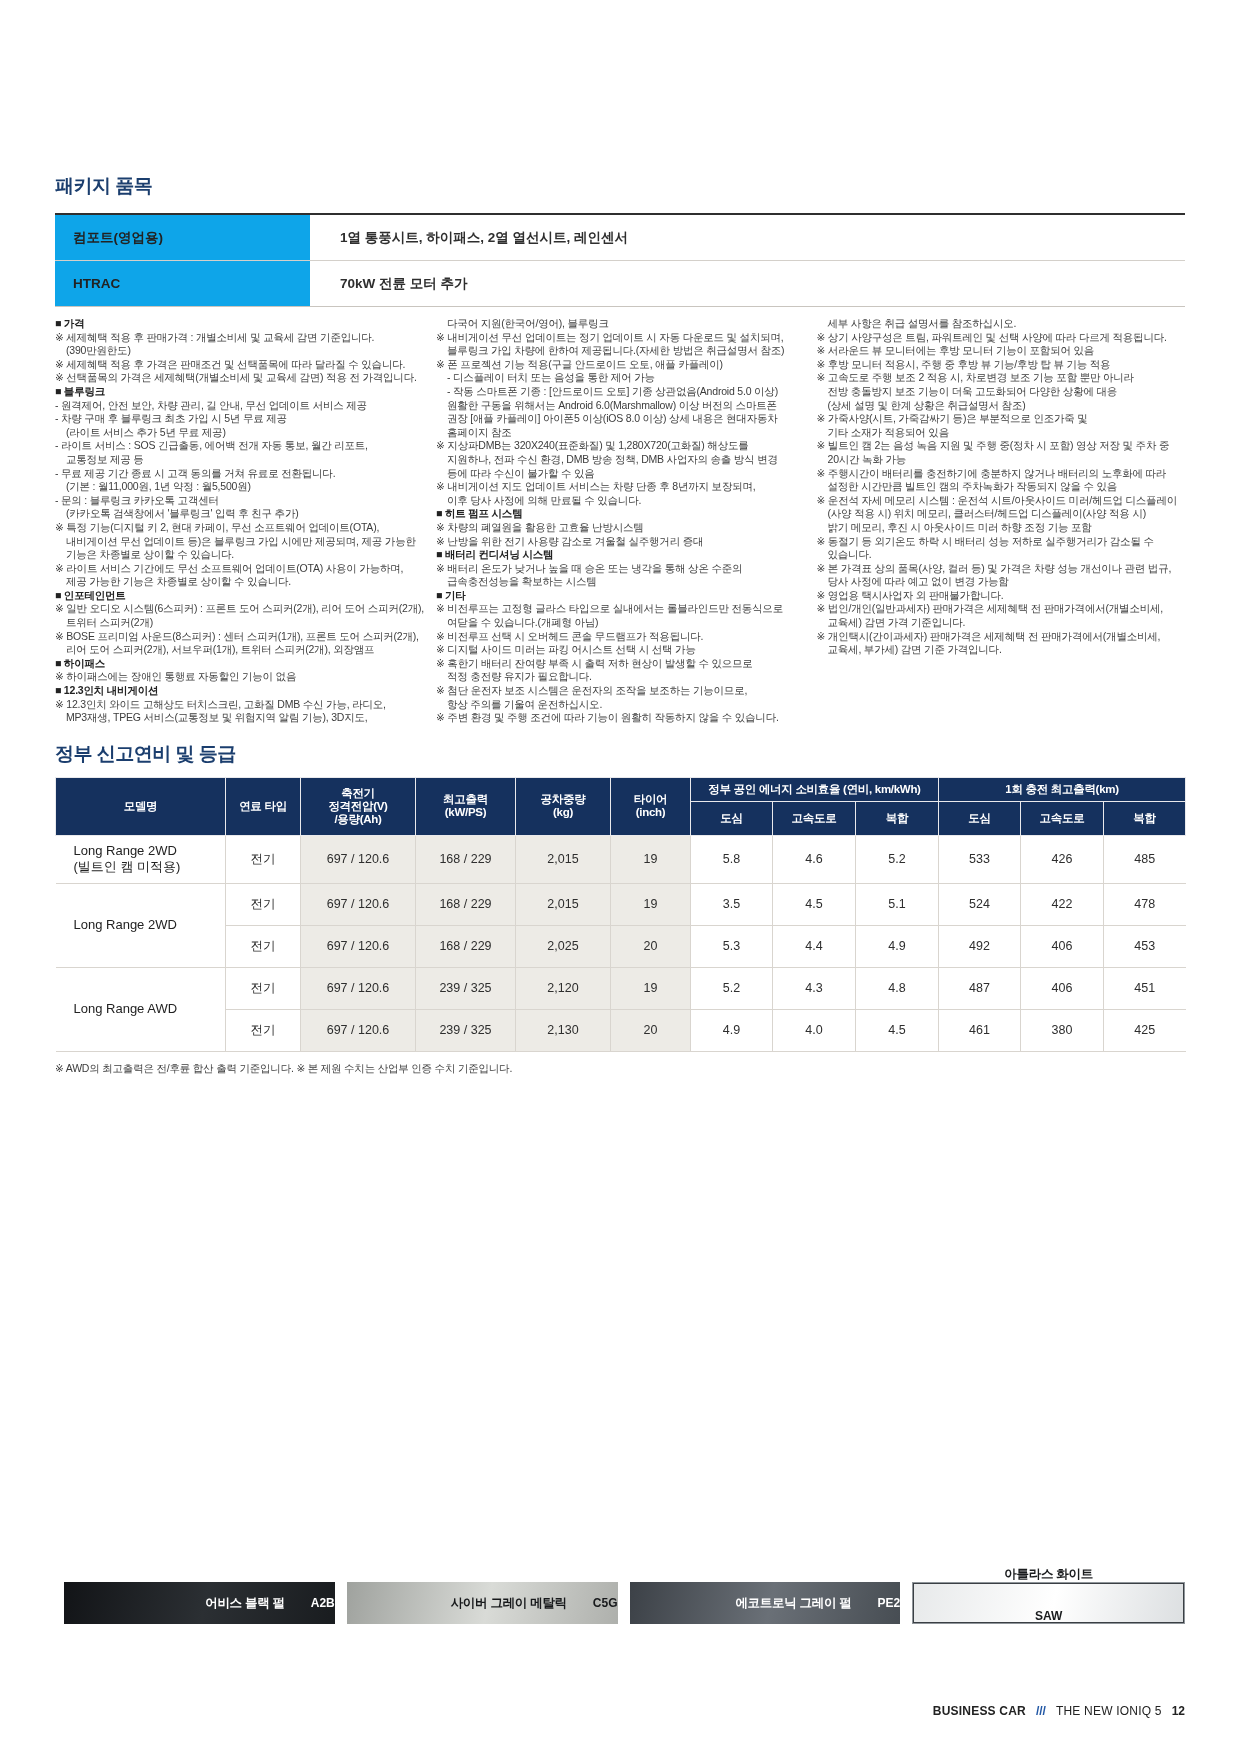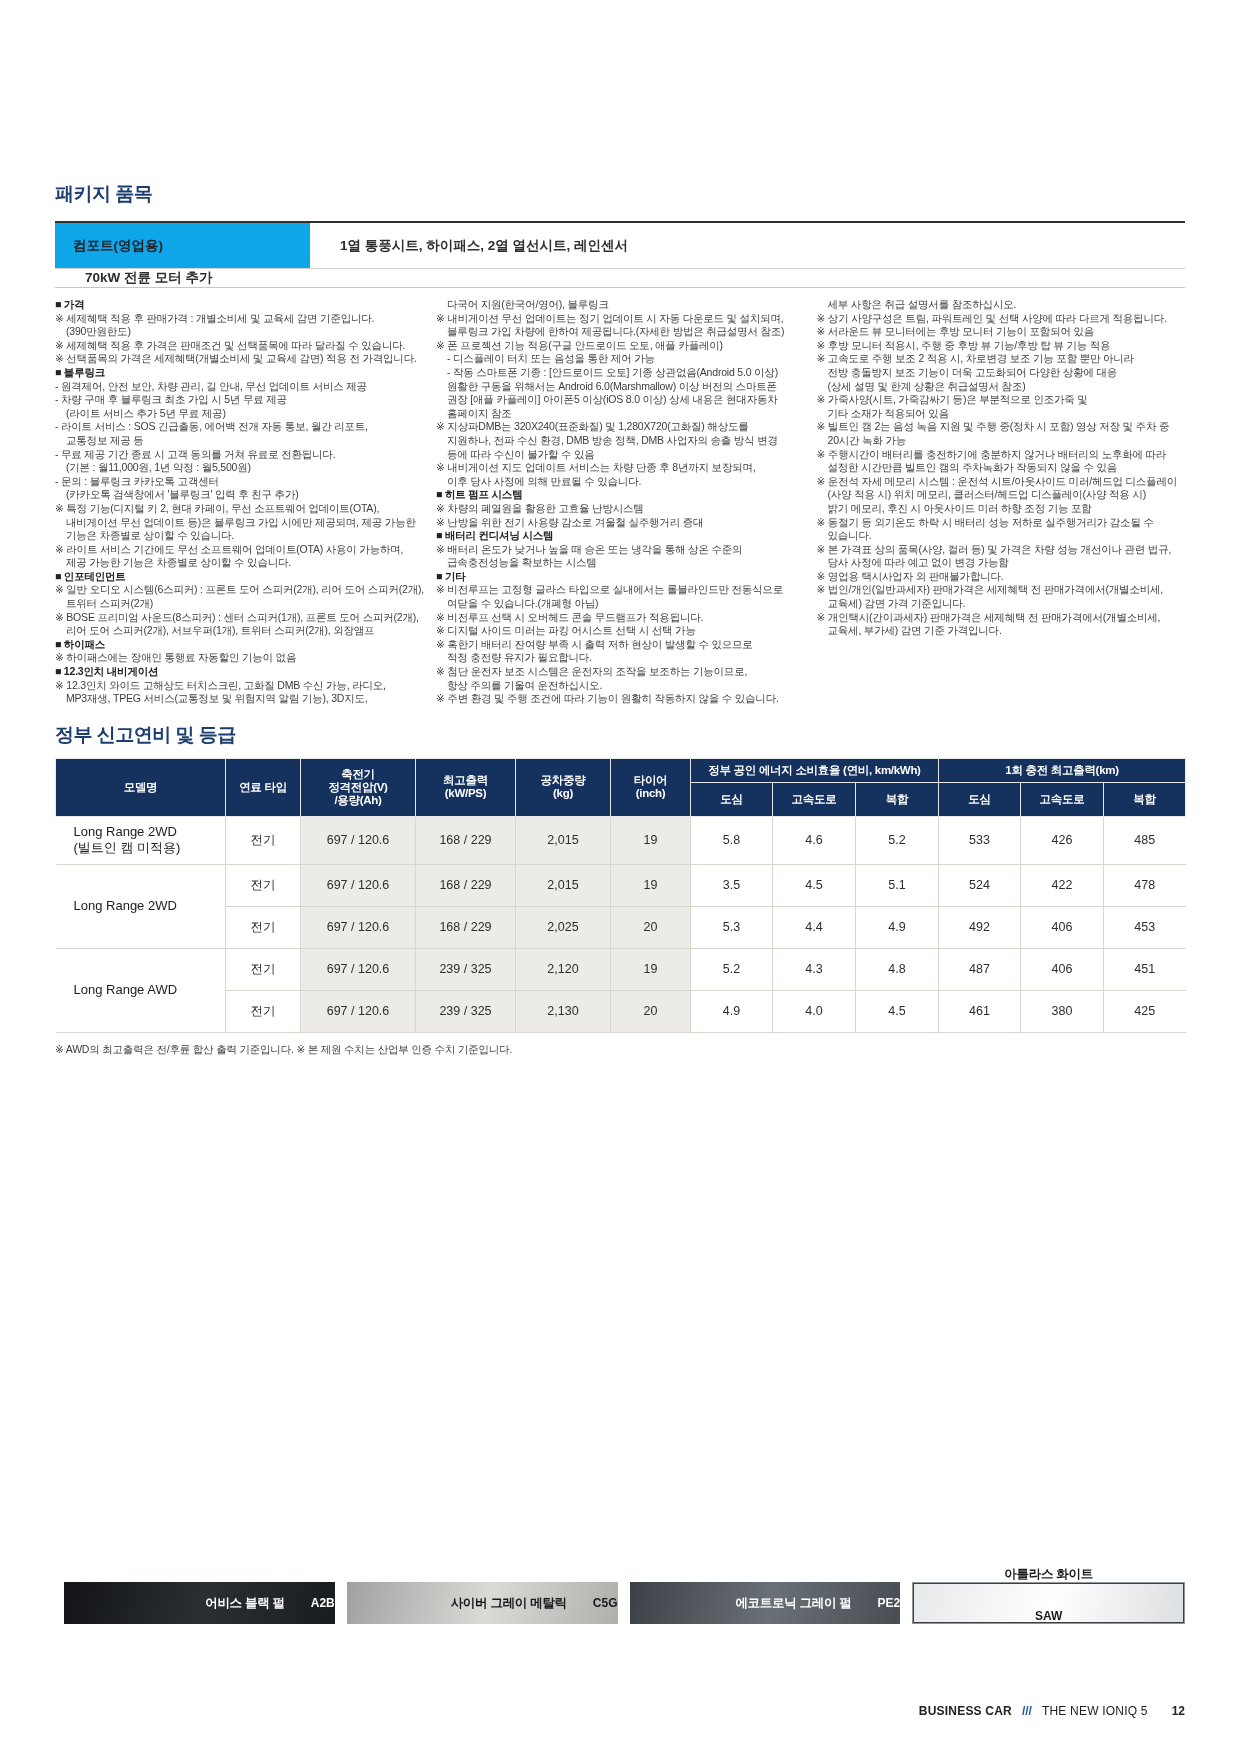--- a/index.html
+++ b/index.html
@@ -1,18 +1,18 @@
 <!DOCTYPE html>
 <html><head>
 <meta charset="utf-8">
 <style>
   * { margin:0; padding:0; box-sizing:border-box; }
   html,body { background:#ffffff; }
   body { font-family:"Liberation Sans","DejaVu Sans",sans-serif; color:#3b3b3b; }
-  .page { position:relative; width:1240px; height:1754px; background:#fff; overflow:hidden; padding:16px 55px; }
+  .page { position:relative; width:1240px; height:1754px; background:#fff; overflow:hidden; padding:8px 55px; }
 
   .section-title { font-size:19px; font-weight:700; color:#1b3e6e; letter-spacing:-0.5px; }
   .pkg-title { margin-top:165px; }
 
   
   .pkg-table { margin-top:14px; border-top:2px solid #2f2f2f; border-bottom:1px solid #c9c5bf; }
   .pkg-row { display:flex; align-items:stretch; }
   .pkg-row + .pkg-row { border-top:1px solid #d4d0ca; }
   .pkg-label { width:255px; background:#0ea5e9; display:flex; align-items:center; padding:0 0 0 18px; font-size:13.5px; font-weight:700; color:#222; height:45px; }
   .pkg-value { flex:1; display:flex; align-items:center; padding-left:30px; font-size:13.5px; color:#2e2e2e; font-weight:600; }
@@ -47,35 +47,36 @@
   .swatch { flex:1; height:42px; display:flex; align-items:center; justify-content:flex-end; gap:26px;margin-left:9px; }
   .swatch.bordered { border:1px solid #8f959a; outline:1px solid #3a3f44; outline-offset:-2px; }
   .swatch .cname { font-size:12.5px; font-weight:700; letter-spacing:-0.3px; }
   .swatch .ccode { font-size:12px; font-weight:700; }
 
   
   .footer { position:absolute; right:55px; bottom:36px; display:flex; align-items:baseline; gap:10px; font-size:12px; color:#222; }
   .footer .brand { font-weight:700; letter-spacing:0.2px; }
   .footer .slashes { color:#2257a5; font-weight:700; }
   .footer .model { letter-spacing:0.2px; }
-  .footer .pageno { margin-left:14px; font-weight:600; }
+  .footer .pageno { margin-left:0; font-weight:600; }
 </style>
 </head>
 <body>
 
 <div class="page">
 
   <h1 class="section-title pkg-title">패키지 품목</h1>
 
   <div class="pkg-table">
     <div class="pkg-row">
       <div class="pkg-label">컴포트(영업용)</div>
       <div class="pkg-value">1열 통풍시트, 하이패스, 2열 열선시트, 레인센서</div>
     </div>
     <div class="pkg-row">
+      <div class="pkg-label">HTRAC</div>
       <div class="pkg-value">70kW 전륜 모터 추가</div>
     </div>
   </div>
 
   <div class="notes">
     <div class="notes-col">
         <div class="note-line sq">■ 가격</div>
         <div class="note-line">※ 세제혜택 적용 후 판매가격 : 개별소비세 및 교육세 감면 기준입니다.</div>
         <div class="note-line cont">(390만원한도)</div>
         <div class="note-line">※ 세제혜택 적용 후 가격은 판매조건 및 선택품목에 따라 달라질 수 있습니다.</div>

